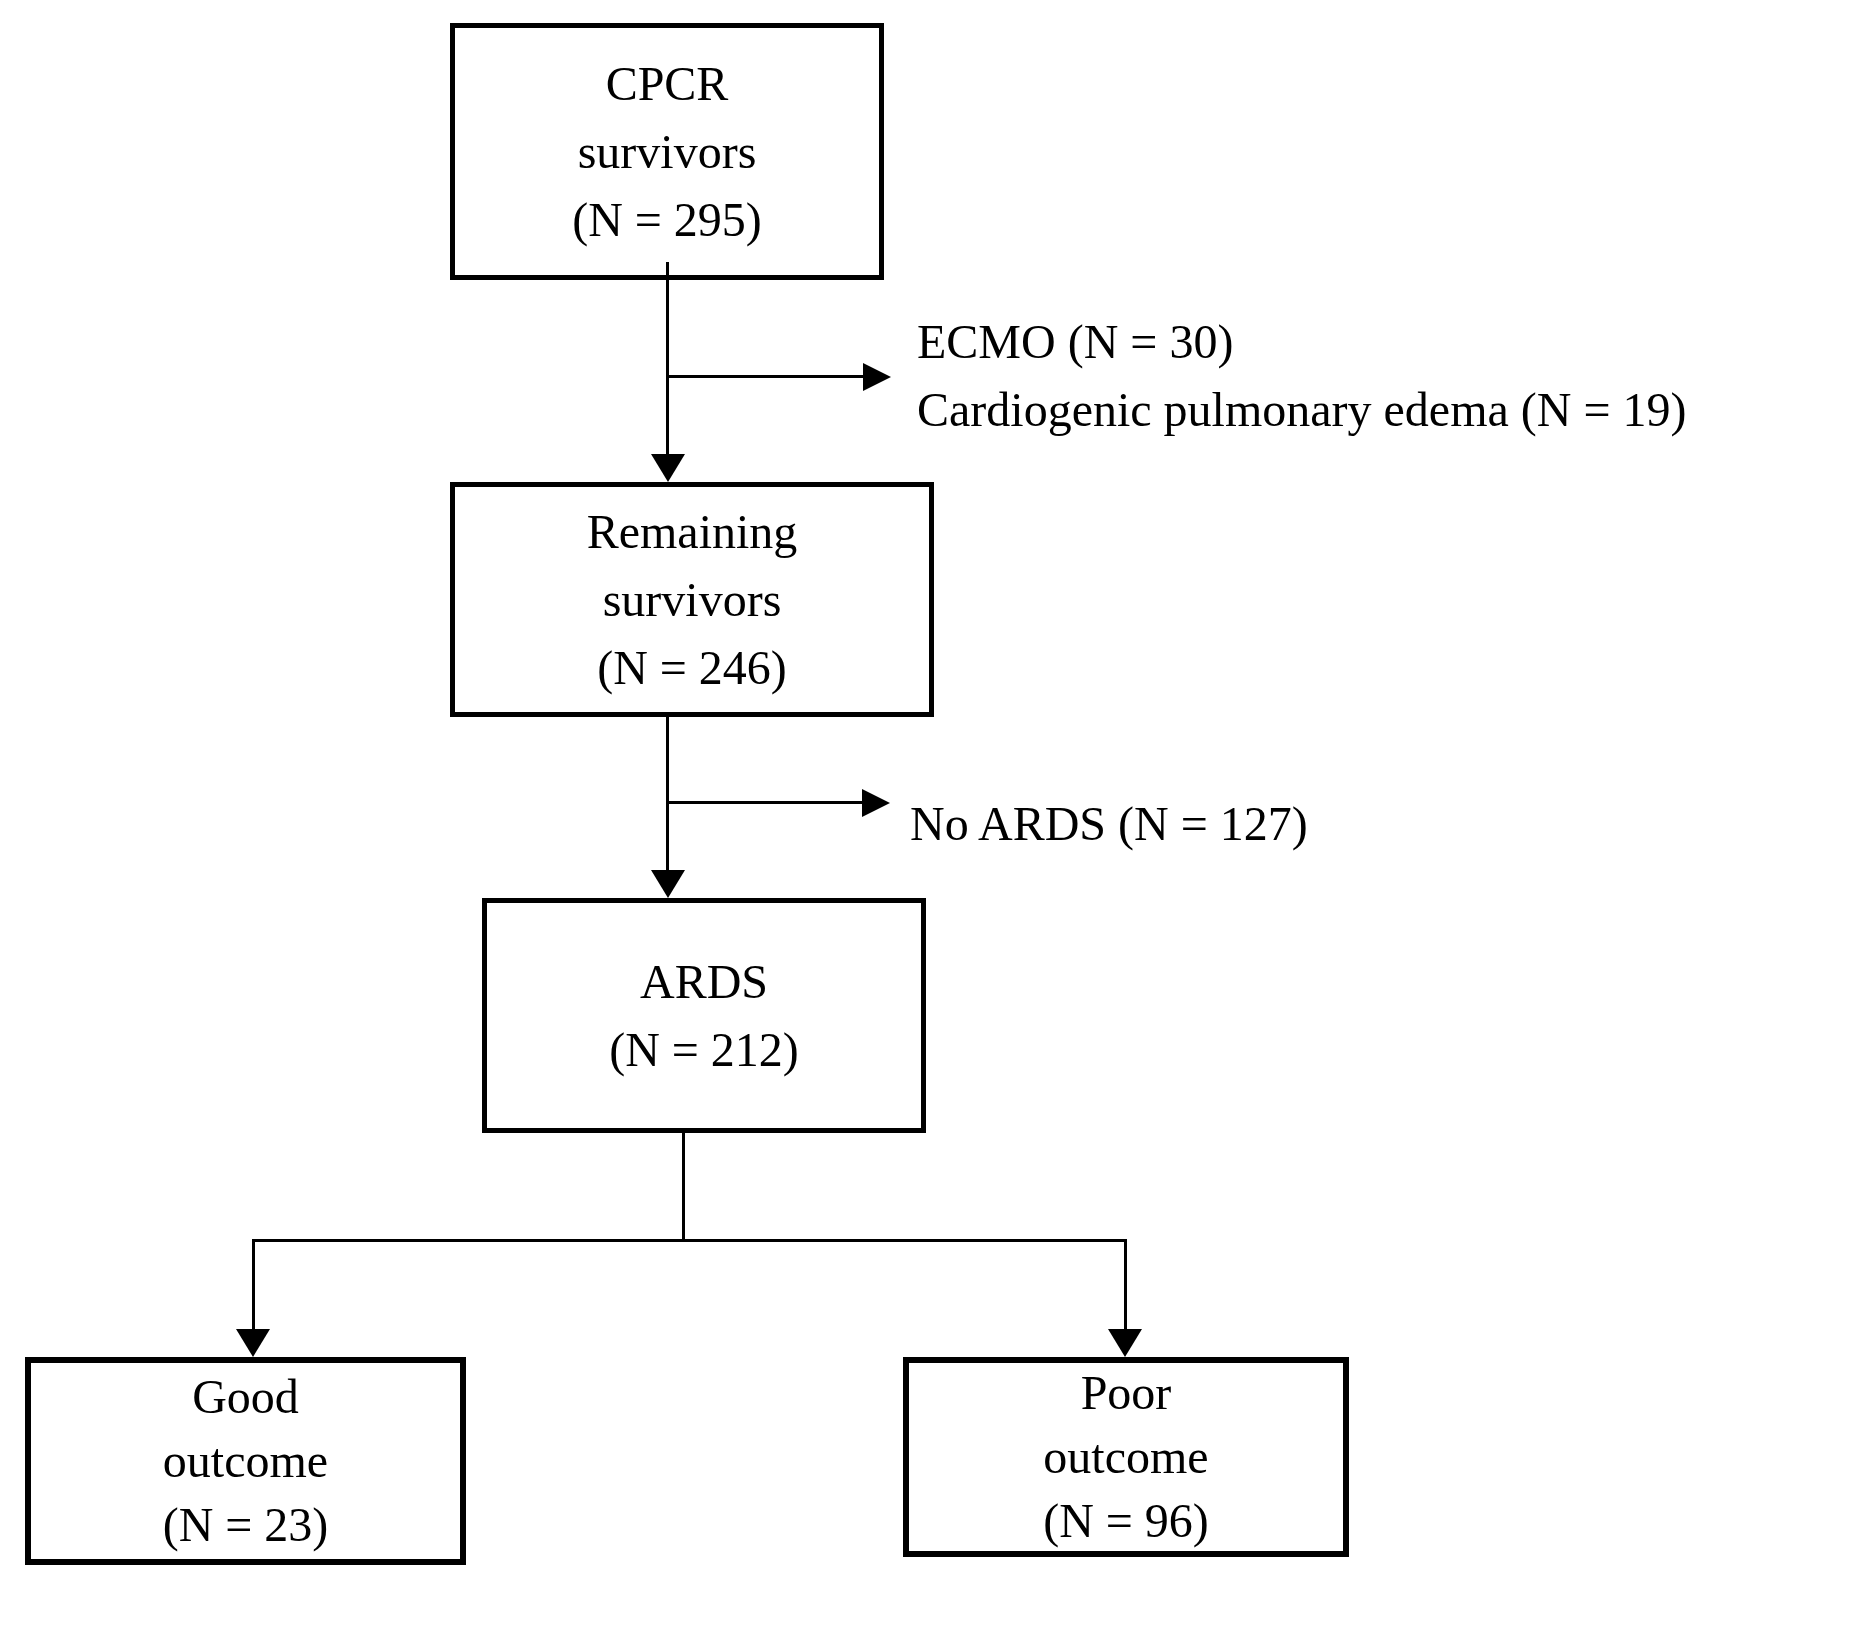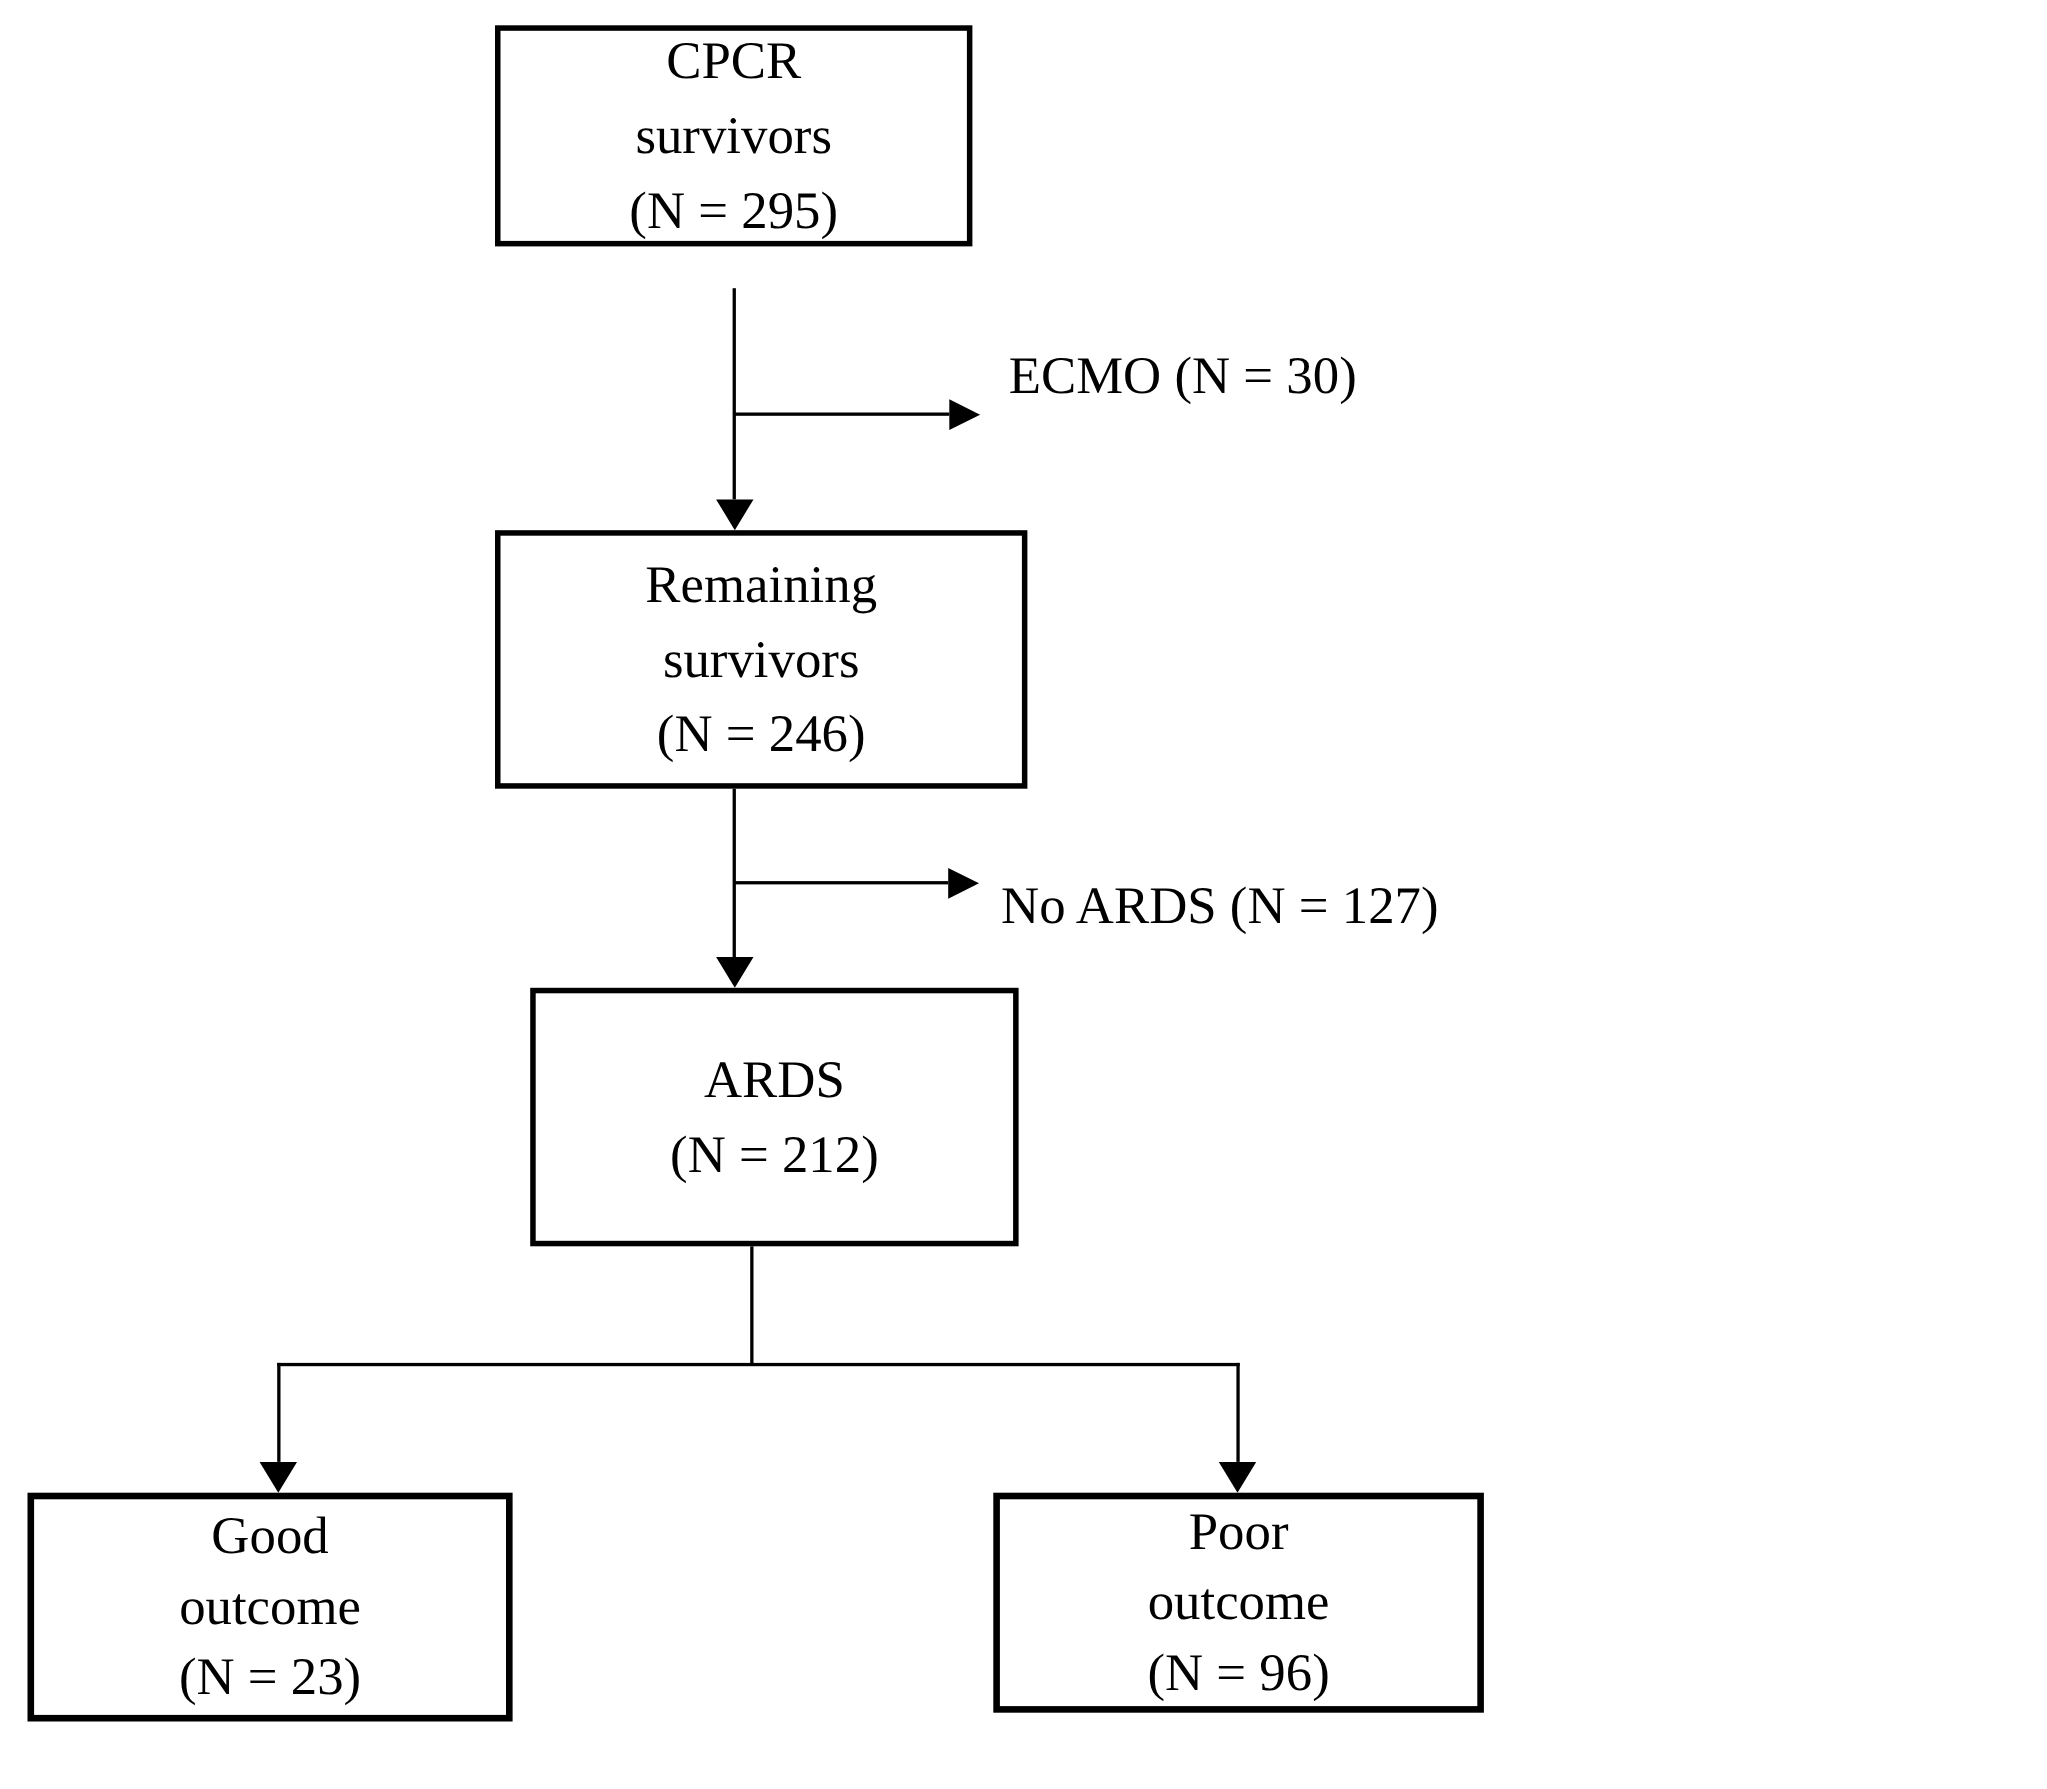--- a/index.html
+++ b/index.html
@@ -65,33 +65,34 @@
     line-height: 68px;
     white-space: nowrap;
     text-align: left;
   }
 </style>
 </head>
 <body>
 
 <div class="canvas">
 
-  <div class="node" style="left:450px; top:23px; width:434px; height:201px;">
+  <div class="node" style="left:450px; top:23px; width:434px; height:257px;">
     <div>CPCR</div>
     <div>survivors</div>
     <div>(N = 295)</div>
   </div>
 
   <div class="vline" style="left:666px; top:262px; height:192px;"></div>
   <div class="arrowhead-down" style="left:651px; top:454px;"></div>
 
   <div class="hline" style="left:668px; top:375px; width:195px;"></div>
   <div class="arrowhead-right" style="left:863px; top:363px;"></div>
   <div class="branch-label" style="left:917px; top:308px;">
     <div>ECMO (N = 30)</div>
+    <div>Cardiogenic pulmonary edema (N = 19)</div>
   </div>
 
   <div class="node" style="left:450px; top:482px; width:484px; height:235px;">
     <div>Remaining</div>
     <div>survivors</div>
     <div>(N = 246)</div>
   </div>
 
   <div class="vline" style="left:666px; top:717px; height:153px;"></div>
   <div class="arrowhead-down" style="left:651px; top:870px;"></div>

